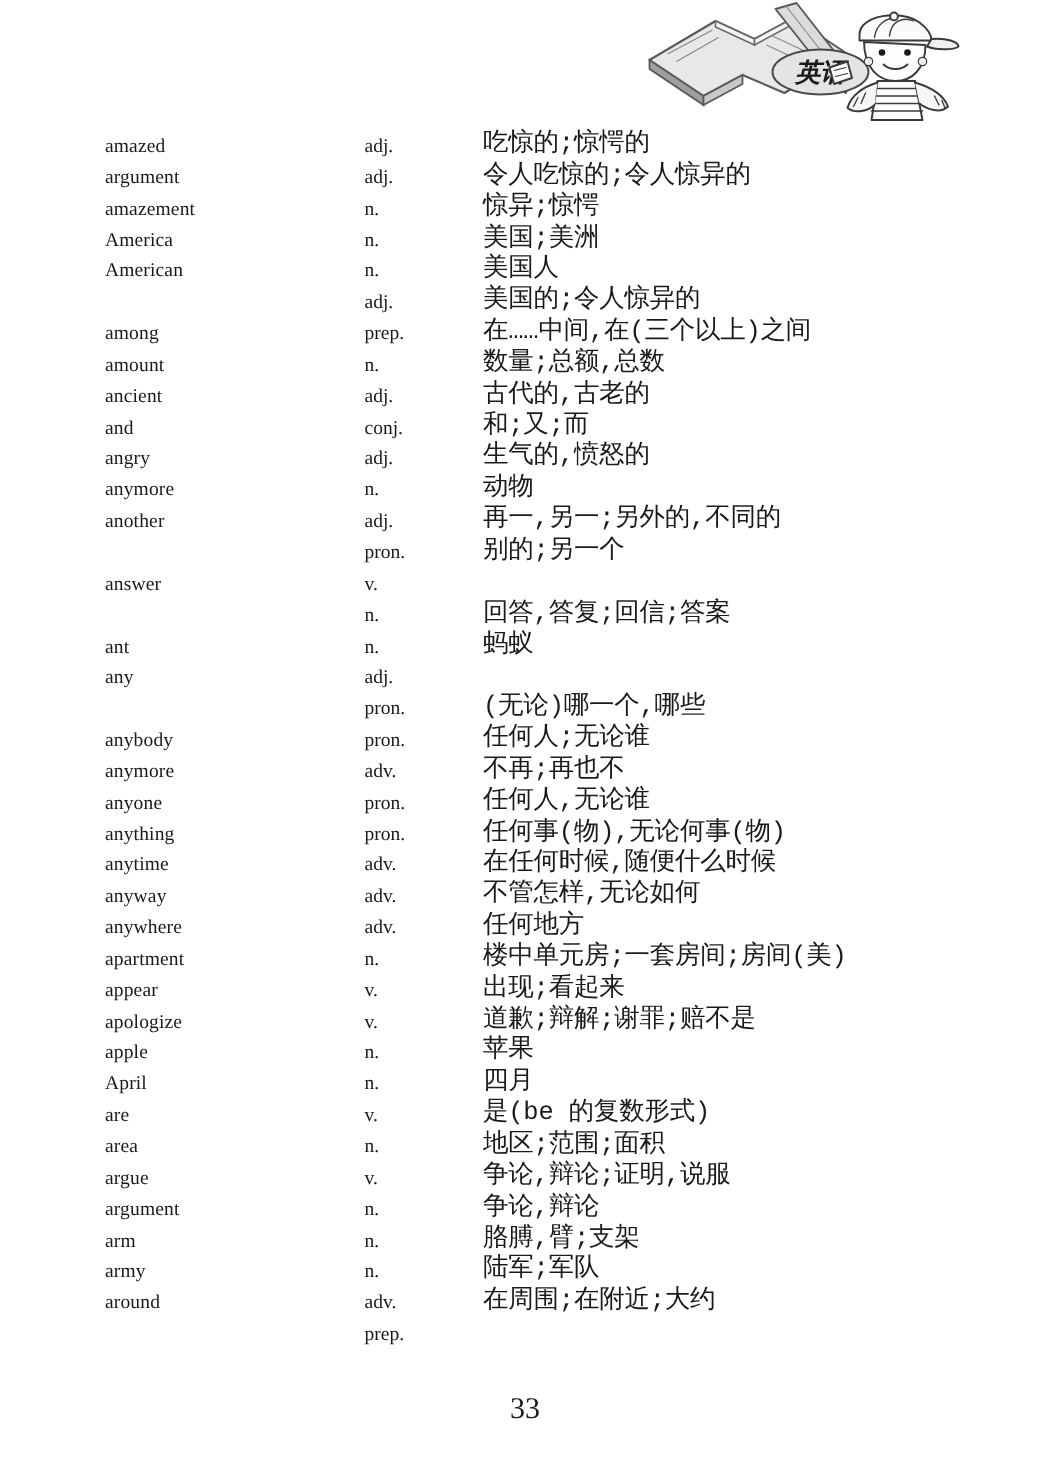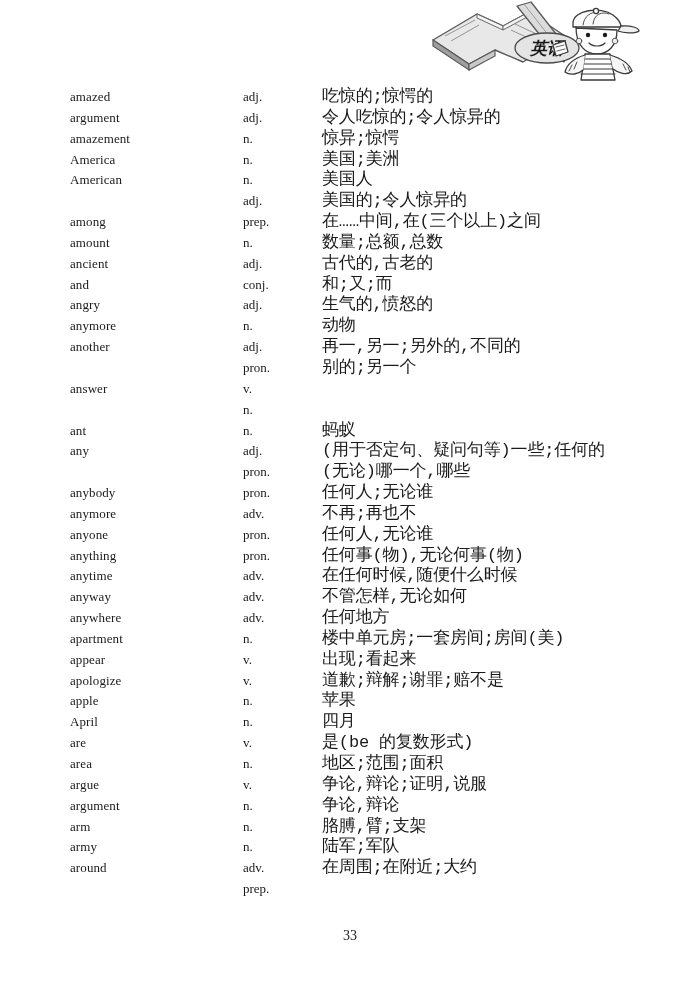--- a/index.html
+++ b/index.html
@@ -62,21 +62,21 @@
     padding-left: 12px;
   }
 
   
   #page-number {
     position: absolute;
     left: 0;
     top: 928px;
     width: 700px;
     text-align: center;
-    font-size: 14px;
+    font-size: 20px;
     font-family: "Liberation Serif", serif;
   }
 </style>
 </head>
 <body>
 
 <div id="header-art">
   <svg width="275" height="82" viewBox="0 0 275 82" xmlns="http://www.w3.org/2000/svg">
 
     <g>
@@ -208,30 +208,30 @@
       <span class="col-pos">pron.</span>
       <span class="col-def">别的;另一个</span>
     </div>
     <div class="entry-row">
       <span class="col-word">answer</span>
       <span class="col-pos">v.</span>
     </div>
     <div class="entry-row">
       <span class="col-word"></span>
       <span class="col-pos">n.</span>
+      <span class="col-def">回答,答复;回信;答案</span>
     </div>
     <div class="entry-row">
       <span class="col-word">ant</span>
       <span class="col-pos">n.</span>
       <span class="col-def">蚂蚁</span>
     </div>
     <div class="entry-row">
       <span class="col-word">any</span>
       <span class="col-pos">adj.</span>
-      <span class="col-def">(用于否定句、疑问句等)一些;任何的</span>
     </div>
     <div class="entry-row">
       <span class="col-word"></span>
       <span class="col-pos">pron.</span>
       <span class="col-def">(无论)哪一个,哪些</span>
     </div>
     <div class="entry-row">
       <span class="col-word">anybody</span>
       <span class="col-pos">pron.</span>
       <span class="col-def">任何人;无论谁</span>

